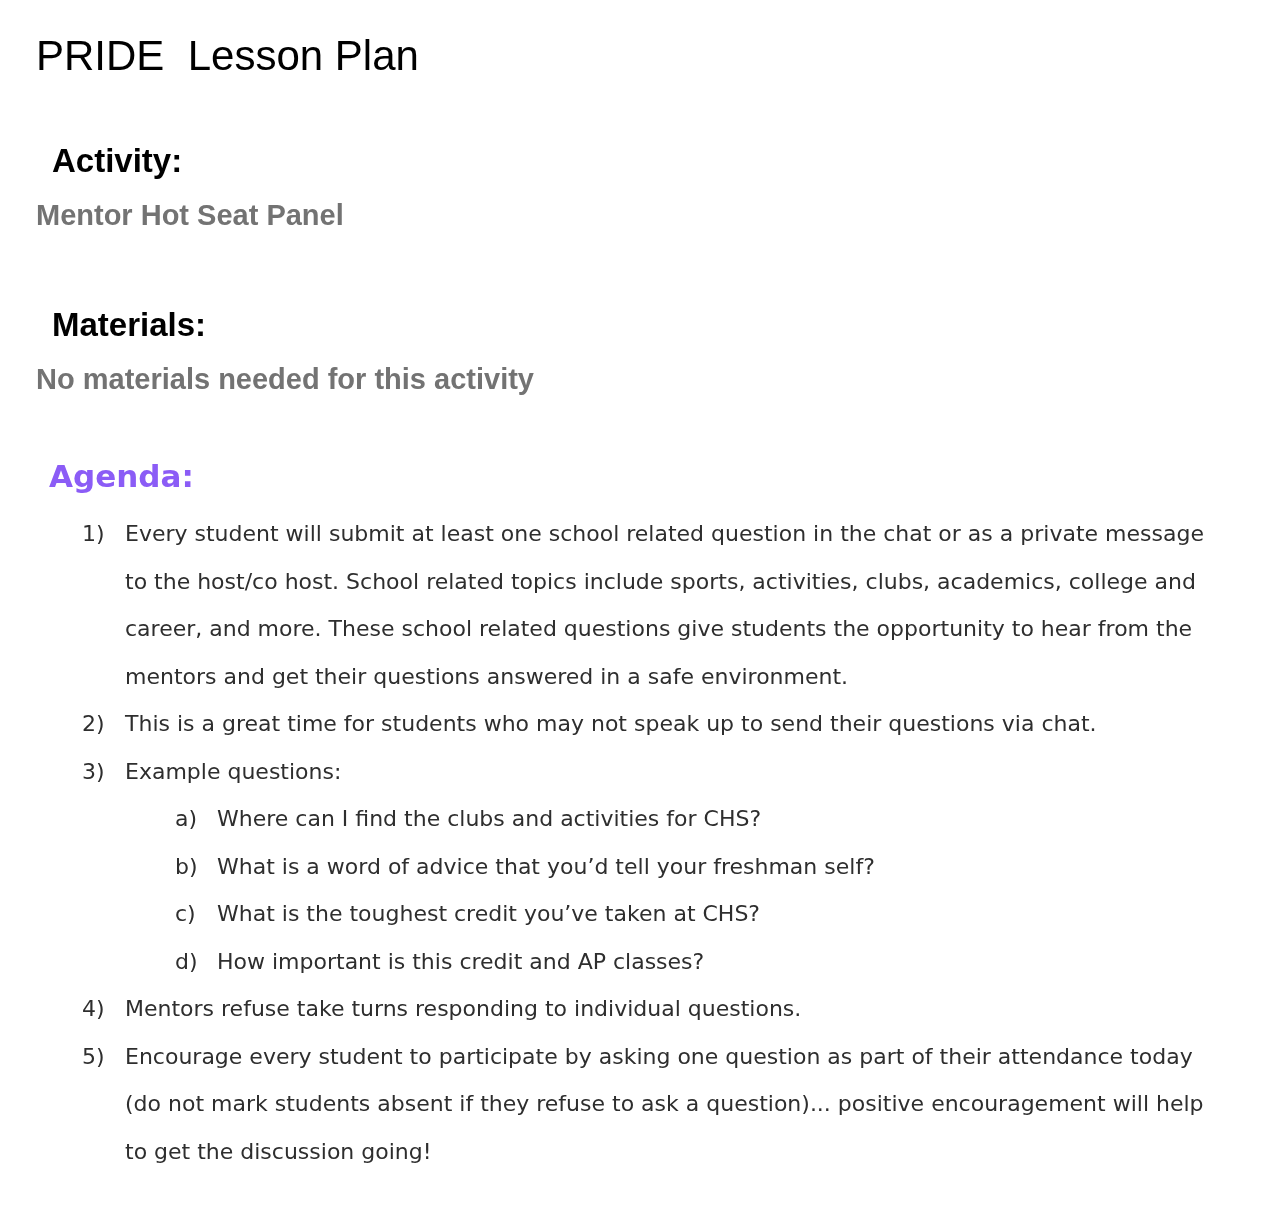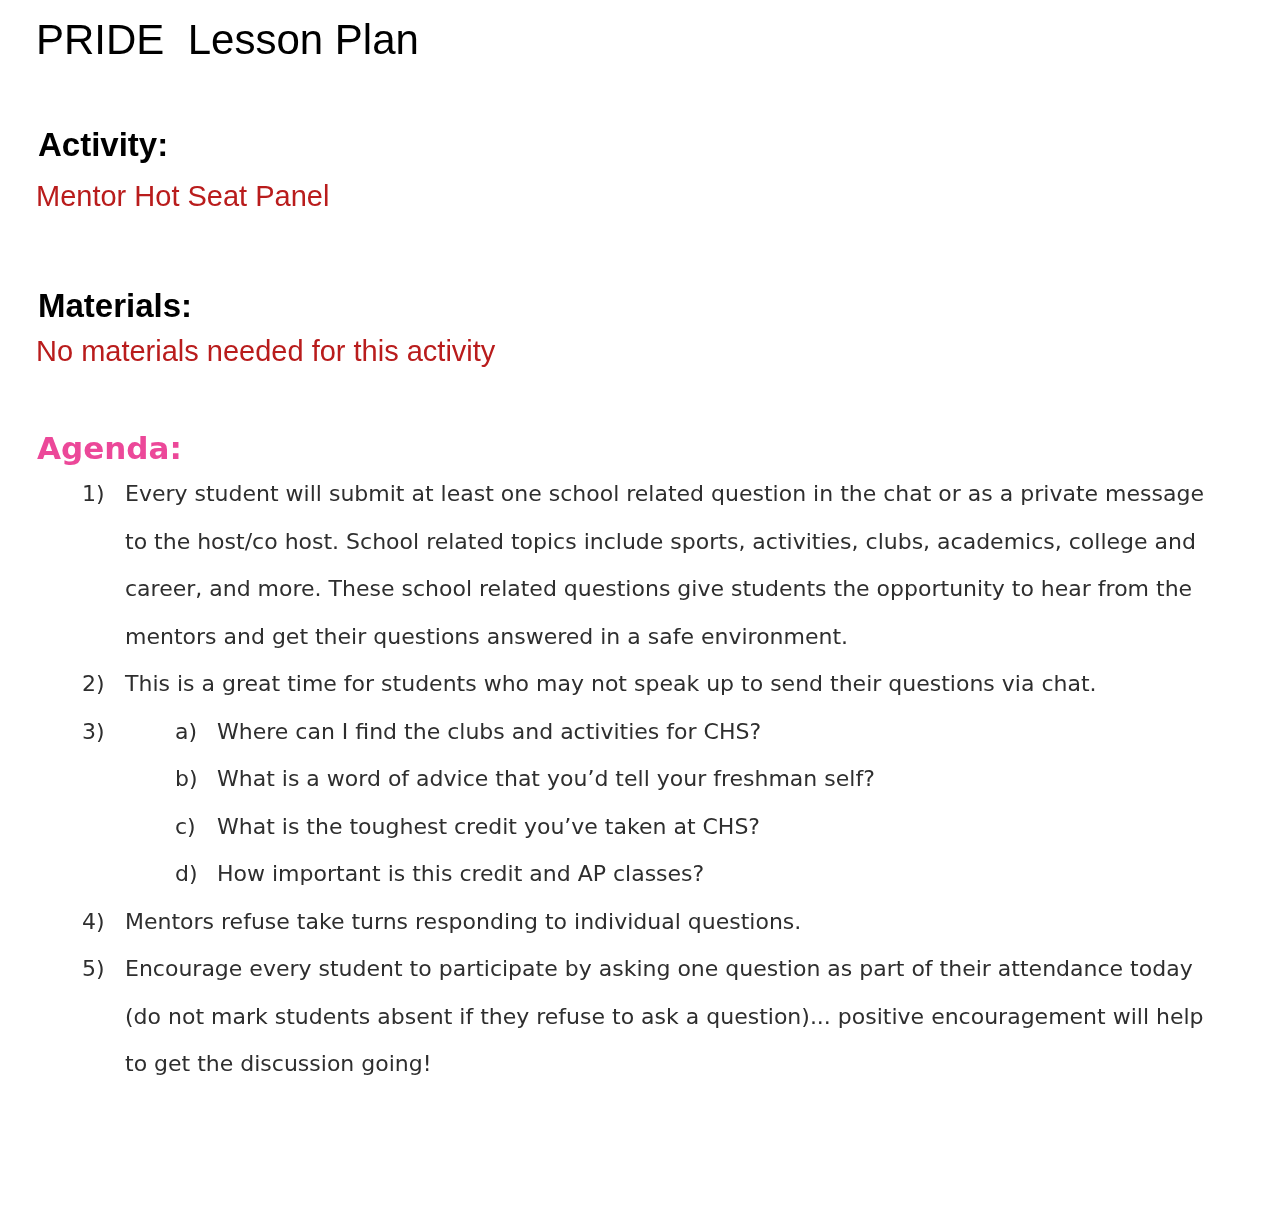--- a/index.html
+++ b/index.html
@@ -9,57 +9,57 @@
   }
   body {
     width: 1270px;
     height: 1229px;
     overflow: hidden;
   }
   .doc-page {
     box-sizing: border-box;
     width: 1270px;
     height: 1229px;
-    padding: 14px 50px 0 36px;
+    padding: 30px 50px 0 36px;
     background: #ffffff;
   }
   .doc-title {
     font-family: "Liberation Sans", sans-serif;
     font-size: 42px;
     font-weight: 400;
     color: #000000;
     line-height: 52px;
     white-space: pre-wrap;
     margin: 0;
   }
   .heading-arial {
     font-family: "Liberation Sans", sans-serif;
     font-size: 33px;
     font-weight: 700;
     color: #000000;
     line-height: 40px;
-    margin: 2px;
+    margin: 16px;
   }
   .heading-sans-alt {
     font-family: "DejaVu Sans", sans-serif;
     font-size: 31px;
     font-weight: 700;
-    color: #ec4899;
+    color: #8b5cf6;
     line-height: 42px;
-    margin: 1px;
+    margin: 13px;
   }
   .underlined {
     text-decoration-thickness: 3px;
     text-underline-offset: 4px;
   }
   .body-line {
     font-family: "Liberation Sans", sans-serif;
     font-size: 29px;
-    font-weight: 400;
-    color: #b91c1c;
+    font-weight: 700;
+    color: #737373;
     line-height: 36px;
     margin: 0;
   }
   .mt-activity   { margin-top: 59px; }
   .mt-mentor     { margin-top: 13px; }
   .mt-materials  { margin-top: 72px; }
   .mt-nomat      { margin-top: 7px; }
   .mt-agenda     { margin-top: 58px; }
 
   .agenda-list {
@@ -119,20 +119,21 @@
       </div>
       <div class="list-row">
         <span class="list-marker">2)</span>
         <div class="list-content">
           <div>This is a great time for students who may not speak up to send their questions via chat.</div>
         </div>
       </div>
       <div class="list-row">
         <span class="list-marker">3)</span>
         <div class="list-content">
+          <div>Example questions:</div>
           <div class="sub-list">
             <div class="list-row">
               <span class="list-marker">a)</span>
               <div class="list-content">
                 <div>Where can I find the clubs and activities for CHS?</div>
               </div>
             </div>
             <div class="list-row">
               <span class="list-marker">b)</span>
               <div class="list-content">

